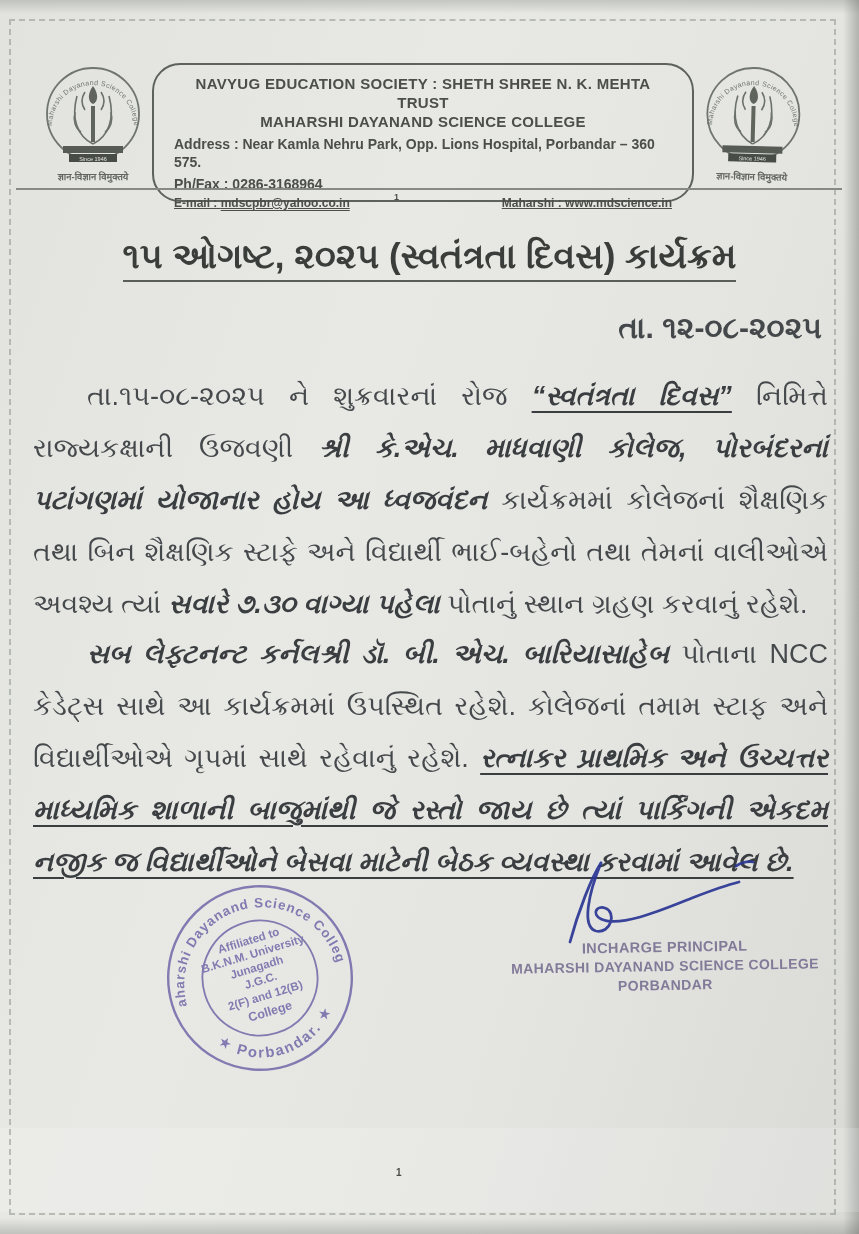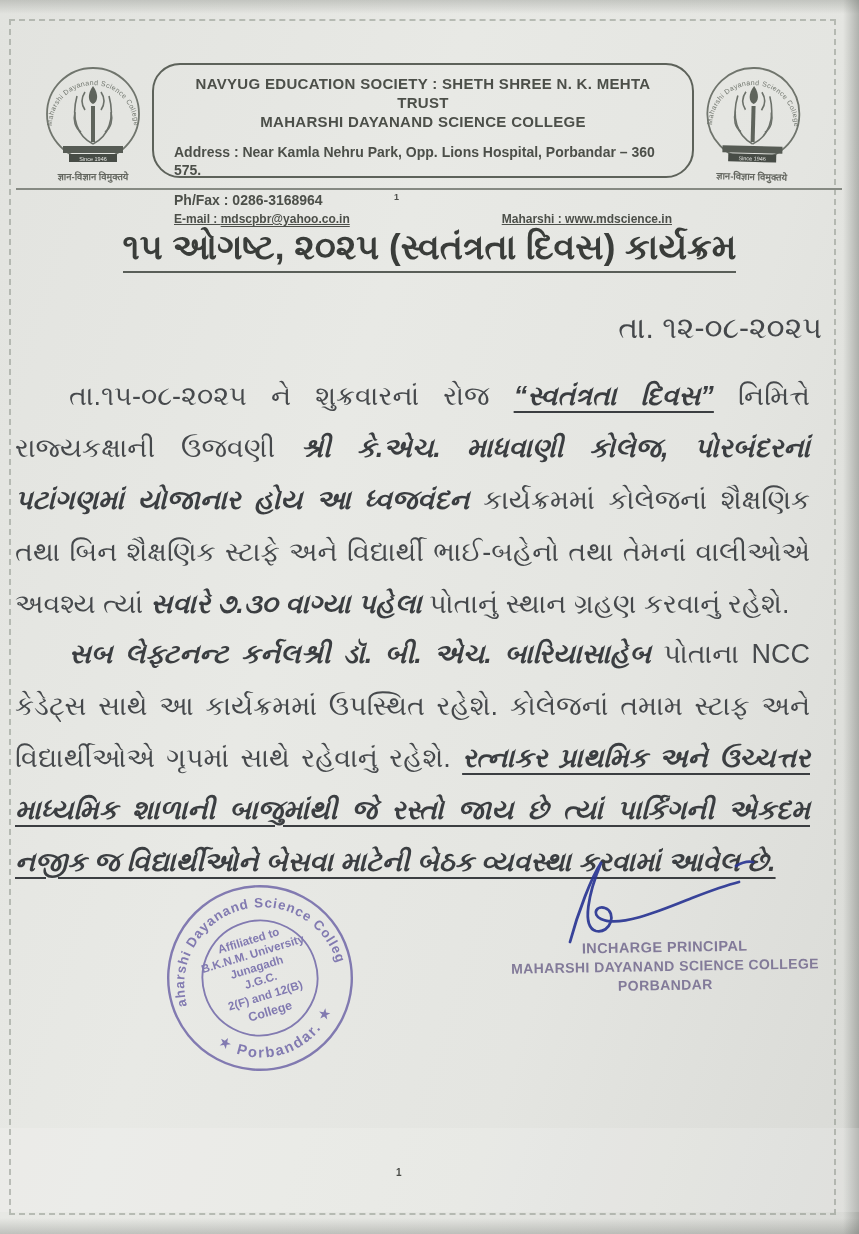--- a/index.html
+++ b/index.html
@@ -12,42 +12,42 @@
     background:linear-gradient(to bottom,rgba(105,110,103,.28),rgba(105,110,103,0));}
   .edge-right{position:absolute;right:0;top:0;width:16px;height:100%;
     background:linear-gradient(to right,rgba(90,95,90,0),rgba(90,95,90,.38));}
   .edge-bottom{position:absolute;left:0;bottom:0;width:100%;height:16px;
     background:linear-gradient(to top,rgba(100,104,98,.30),rgba(100,104,98,0));}
   .band-light{position:absolute;left:0;top:1128px;width:100%;height:84px;background:rgba(255,255,255,.16);}
   .deco-frame{position:absolute;left:9px;top:19px;right:23px;bottom:19px;
     border:2px dashed rgba(125,133,122,.45);pointer-events:none;}
 
   
-  .header-box{position:absolute;left:152px;top:63px;width:542px;height:115px;box-sizing:border-box;
+  .header-box{position:absolute;left:152px;top:63px;width:542px;height:139px;box-sizing:border-box;
     border:2.5px solid #5d625a;border-radius:28px;padding:9px 20px 6px 20px;color:#4c4f49;}
   .hb-c{text-align:center;font-weight:bold;font-size:15px;letter-spacing:.3px;line-height:19px;}
-  .hb-l{font-weight:bold;font-size:14px;line-height:18px;margin-top:12px;}
+  .hb-l{font-weight:bold;font-size:14px;line-height:18px;margin-top:4px;}
   .hb-row{display:flex;justify-content:space-between;font-weight:bold;font-size:12px;margin-top:3px;text-decoration:underline;}
   .hb-email u{text-underline-offset:3px;}
 
   .logo{position:absolute;width:118px;height:132px;}
   .logo-left{left:34px;top:62px;}
   .logo-right{left:694px;top:62px;transform:rotate(1.5deg);}
 
   .divider{position:absolute;left:16px;top:188px;width:826px;height:2px;background:#868a83;}
   .divider-mark{position:absolute;left:394px;top:192px;font-size:9px;color:#4c4e4a;font-weight:bold;}
 
   
-  .doc-title{position:absolute;left:0;top:227px;width:859px;text-align:center;
+  .doc-title{position:absolute;left:0;top:236px;width:859px;text-align:center;
     font-size:35px;font-weight:bold;color:#3a3d3a;}
   .doc-title .tspan{border-bottom:2.5px solid #595e58;padding-bottom:5px;}
-  .doc-date{position:absolute;right:37px;top:311px;font-size:30px;font-weight:normal;color:#45484b;text-align:center;}
+  .doc-date{position:absolute;right:37px;top:311px;font-size:30px;font-weight:bold;color:#45484b;text-align:center;}
 
   
-  .para{position:absolute;left:15px;width:795px;font-size:27px;line-height:52px;
+  .para{position:absolute;left:33px;width:795px;font-size:27px;line-height:52px;
     color:#46494c;text-align:justify;text-indent:54px;}
   .p1{top:370px;} .p2{top:628px;}
   .em{font-weight:bold;font-style:italic;color:#3b3e41;}
   .ul{text-decoration:underline;text-underline-offset:6px;text-decoration-thickness:2px;}
 
   
   .sig-svg{position:absolute;left:540px;top:850px;width:238px;height:100px;opacity:.92;}
   .stamp-text{position:absolute;left:498px;top:938px;width:334px;text-align:center;
     font-weight:bold;color:rgba(122,113,146,.92);letter-spacing:.4px;transform:rotate(-1deg);}
   .stamp-text .st1{font-size:14.5px;line-height:19px;}

